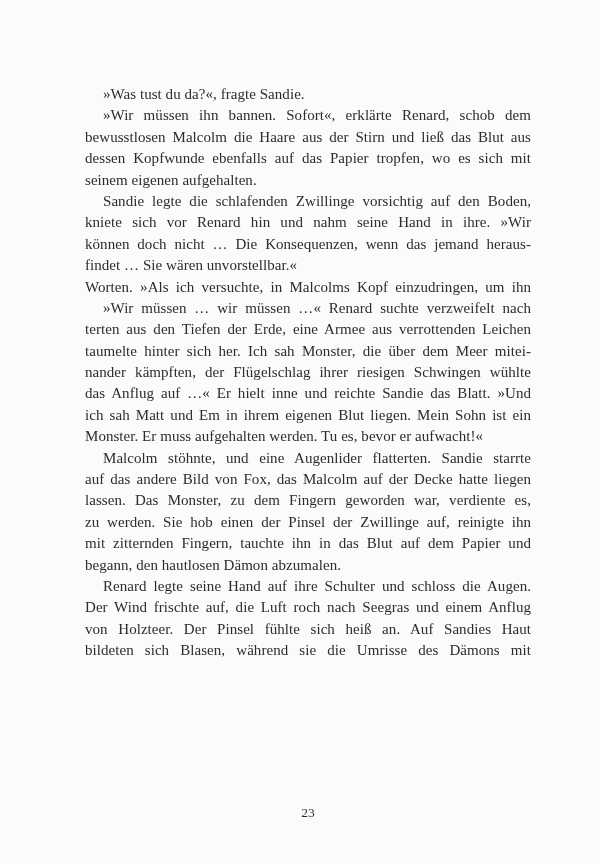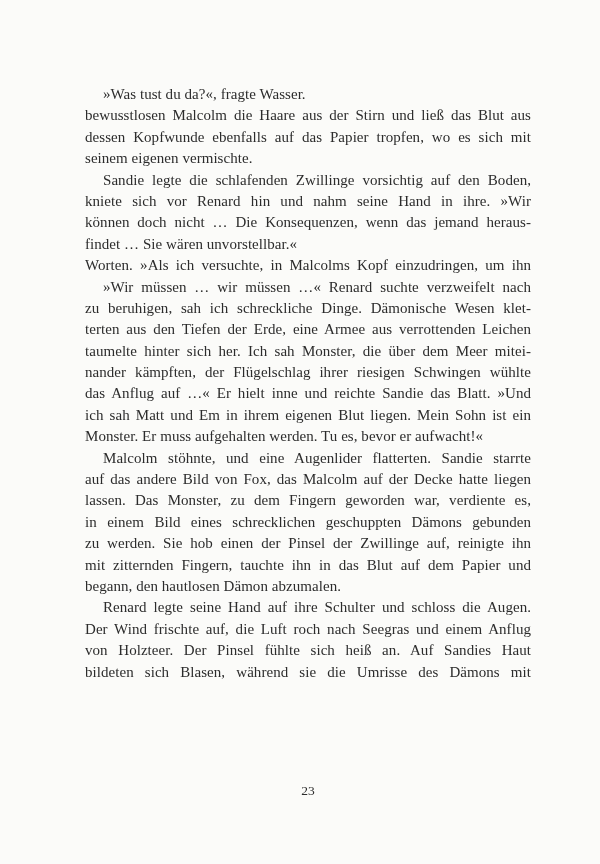--- a/index.html
+++ b/index.html
@@ -41,63 +41,62 @@
   }
   .line.end {
     text-align: left;
     text-align-last: left;
   }
   .line.first {
     text-indent: 18px;
   }
   .page-number {
     position: absolute;
-    top: 783px;
+    top: 805px;
     left: 85px;
     width: 446px;
     text-align: center;
     font-size: 13.5px;
     color: #2c2c2c;
   }
 </style>
 </head>
 <body style="background: rgb(251, 251, 249); color: rgb(44, 44, 44);">
 
 <div class="scan-page">
   <div class="text-block">
       <div class="para">
-        <div class="line first end">»Was tust du da?«, fragte Wasser.</div>
+        <div class="line first end">»Was tust du da?«, fragte Sandie.</div>
       </div>
       <div class="para">
+        <div class="line first">»Wir müssen ihn bannen. Sofort«, erklärte Renard, schob dem</div>
         <div class="line">bewusstlosen Malcolm die Haare aus der Stirn und ließ das Blut aus</div>
         <div class="line">dessen Kopfwunde ebenfalls auf das Papier tropfen, wo es sich mit</div>
-        <div class="line end">seinem eigenen vermischte.</div>
+        <div class="line end">seinem eigenen aufgehalten.</div>
       </div>
       <div class="para">
         <div class="line first">Sandie legte die schlafenden Zwillinge vorsichtig auf den Boden,</div>
         <div class="line">kniete sich vor Renard hin und nahm seine Hand in ihre. »Wir</div>
         <div class="line">können doch nicht … Die Konsequenzen, wenn das jemand heraus-</div>
         <div class="line end">findet … Sie wären unvorstellbar.«</div>
       </div>
       <div class="para">
         <div class="line">Worten. »Als ich versuchte, in Malcolms Kopf einzudringen, um ihn</div>
         <div class="line first">»Wir müssen … wir müssen …« Renard suchte verzweifelt nach</div>
-        <div class="line">zu beruhigen, sah ich schreckliche Dinge. Dämonische Wesen klet-</div>
         <div class="line">terten aus den Tiefen der Erde, eine Armee aus verrottenden Leichen</div>
         <div class="line">taumelte hinter sich her. Ich sah Monster, die über dem Meer mitei-</div>
         <div class="line">nander kämpften, der Flügelschlag ihrer riesigen Schwingen wühlte</div>
         <div class="line">das Anflug auf …« Er hielt inne und reichte Sandie das Blatt. »Und</div>
         <div class="line">ich sah Matt und Em in ihrem eigenen Blut liegen. Mein Sohn ist ein</div>
         <div class="line end">Monster. Er muss aufgehalten werden. Tu es, bevor er aufwacht!«</div>
       </div>
       <div class="para">
         <div class="line first">Malcolm stöhnte, und eine Augenlider flatterten. Sandie starrte</div>
         <div class="line">auf das andere Bild von Fox, das Malcolm auf der Decke hatte liegen</div>
         <div class="line">lassen. Das Monster, zu dem Fingern geworden war, verdiente es,</div>
-        <div class="line">in einem Bild eines schrecklichen geschuppten Dämons gebunden</div>
         <div class="line">zu werden. Sie hob einen der Pinsel der Zwillinge auf, reinigte ihn</div>
         <div class="line">mit zitternden Fingern, tauchte ihn in das Blut auf dem Papier und</div>
         <div class="line end">begann, den hautlosen Dämon abzumalen.</div>
       </div>
       <div class="para">
         <div class="line first">Renard legte seine Hand auf ihre Schulter und schloss die Augen.</div>
         <div class="line">Der Wind frischte auf, die Luft roch nach Seegras und einem Anflug</div>
         <div class="line">von Holzteer. Der Pinsel fühlte sich heiß an. Auf Sandies Haut</div>
         <div class="line">bildeten sich Blasen, während sie die Umrisse des Dämons mit</div>
       </div>

